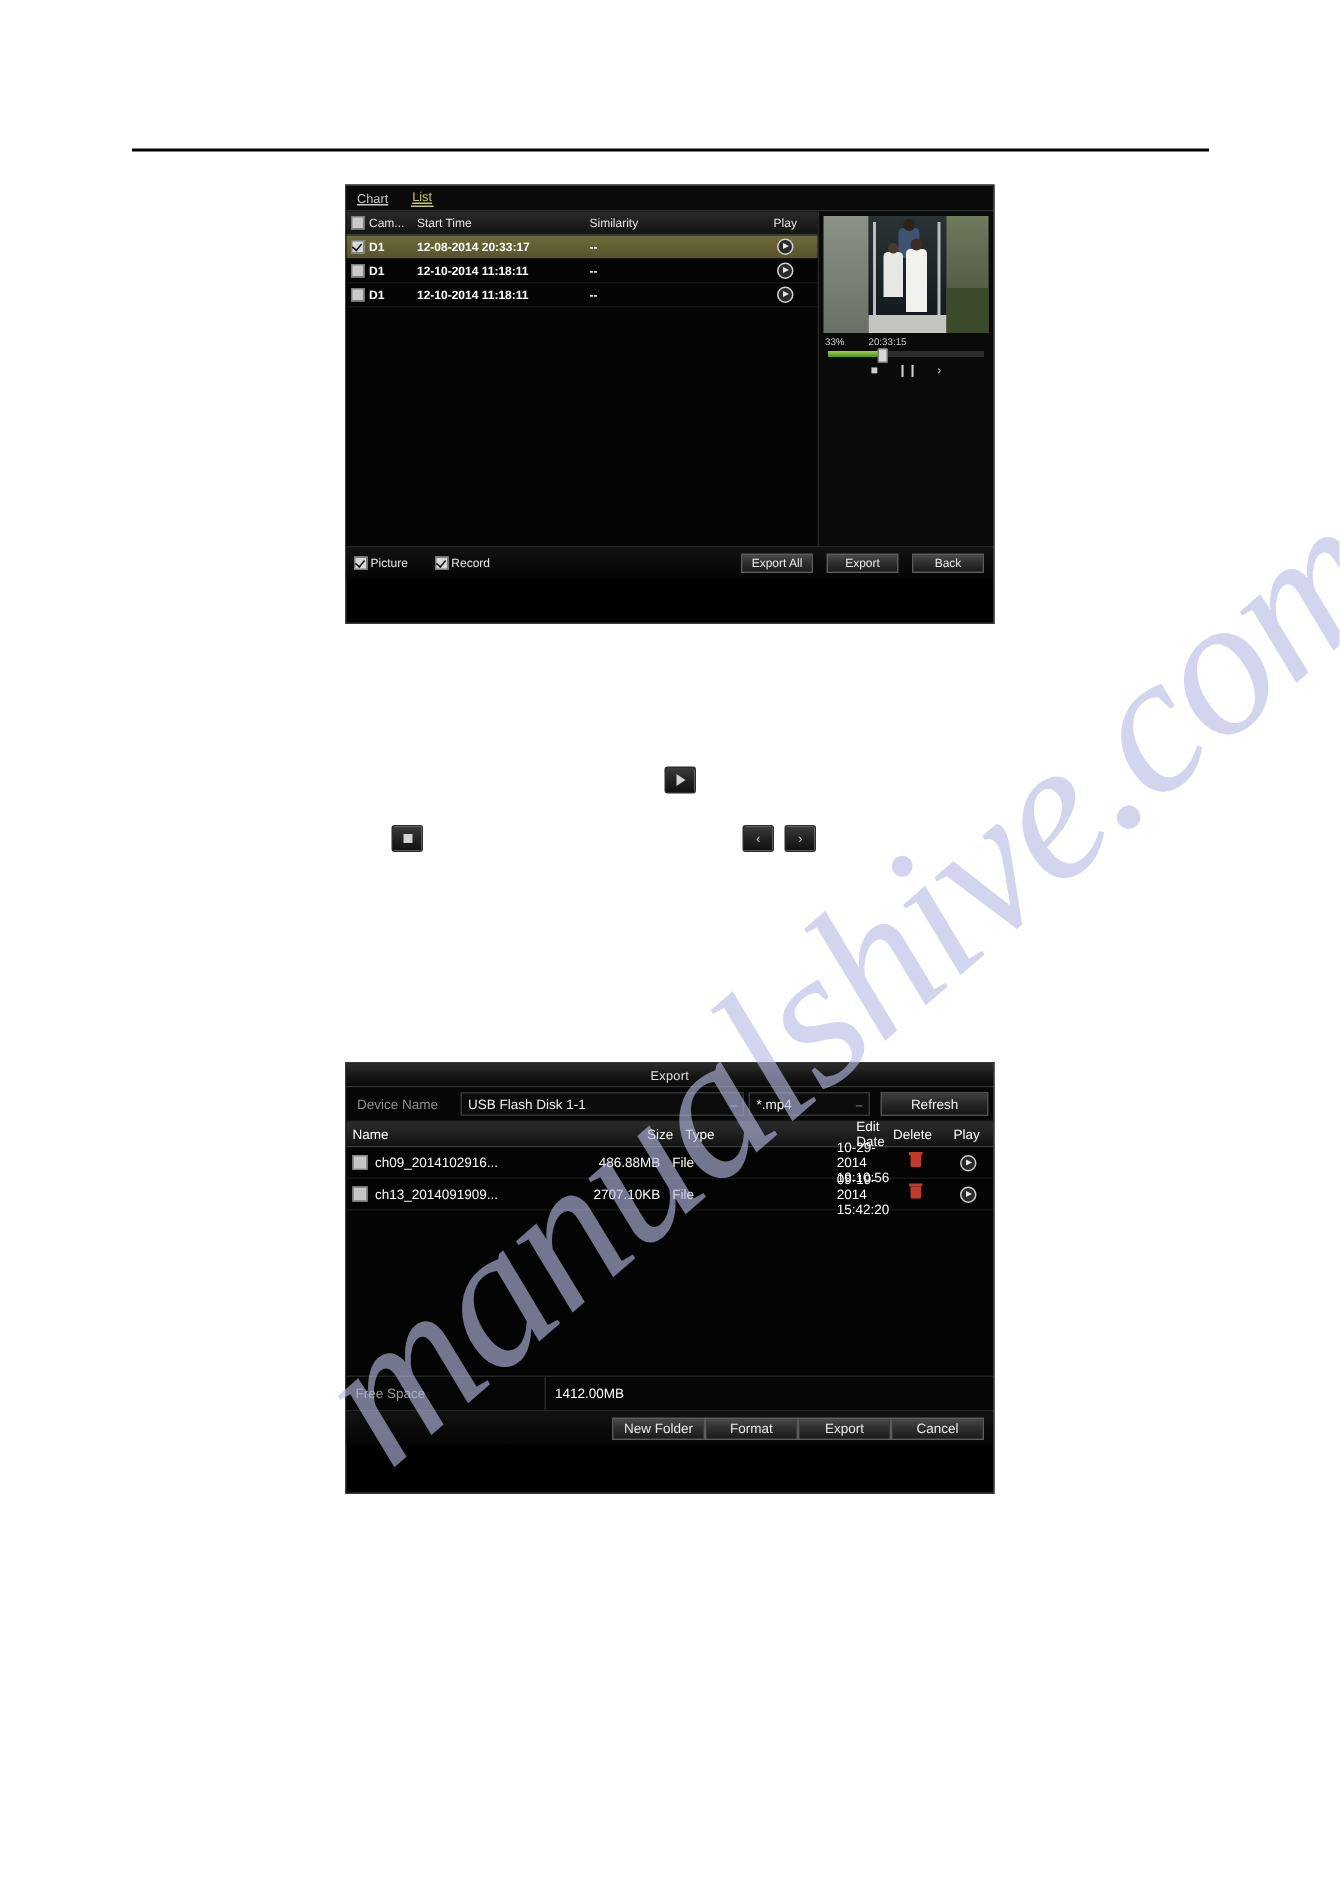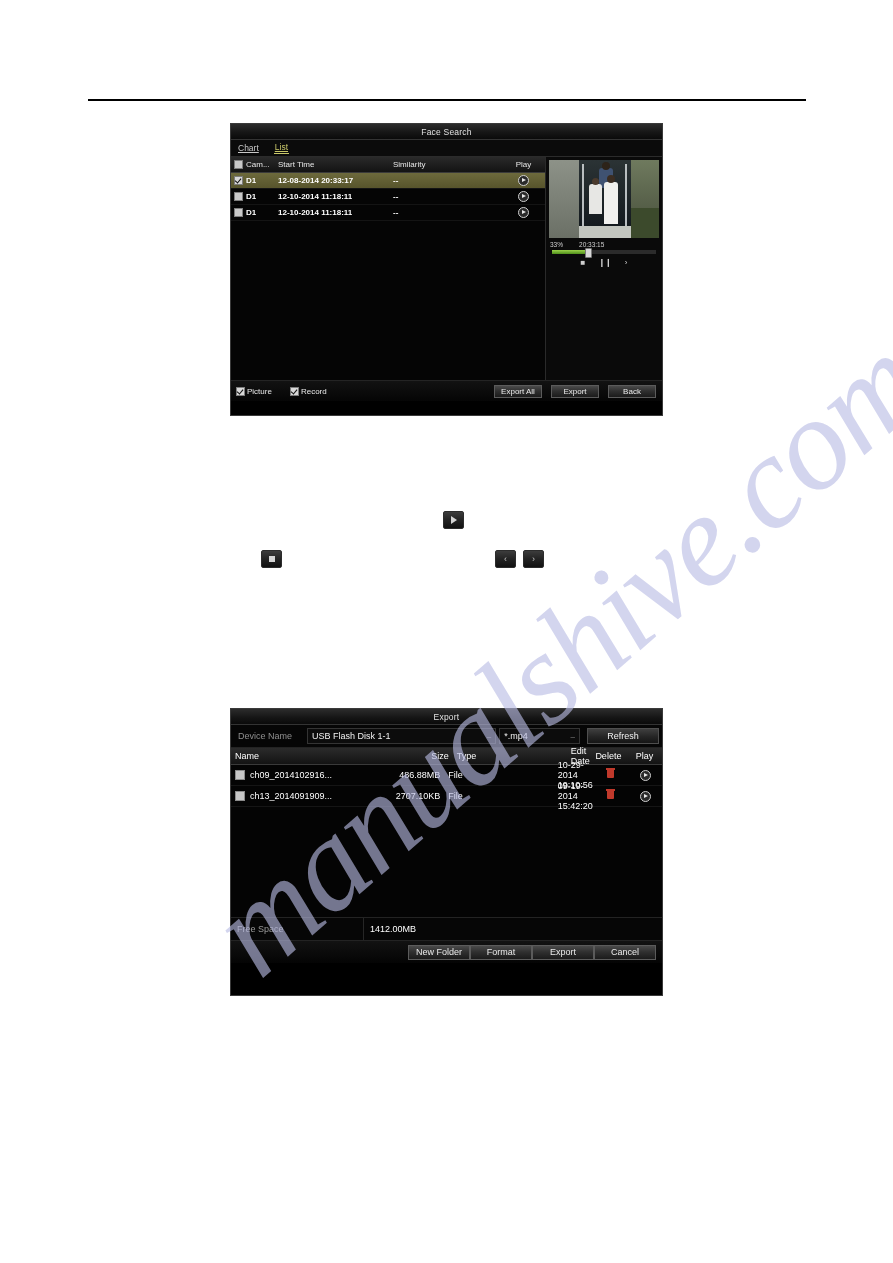--- a/index.html
+++ b/index.html
@@ -433,23 +433,20 @@
 <body>
 
 <div id="page-rule"></div>
 
 <div id="watermark">
   <div class="wm-text">manualshive.com</div>
 </div>
 
 <div class="nvr-dialog" id="face-search">
 
-  <div class="nvr-titlebar">
-    <span>Face Search</span>
-  </div>
 
   <div class="tabbar">
     <span class="tab">Chart</span>
     <span class="tab active">List</span>
   </div>
 
   <div class="fs-body">
 
     <div class="fs-left">
 

